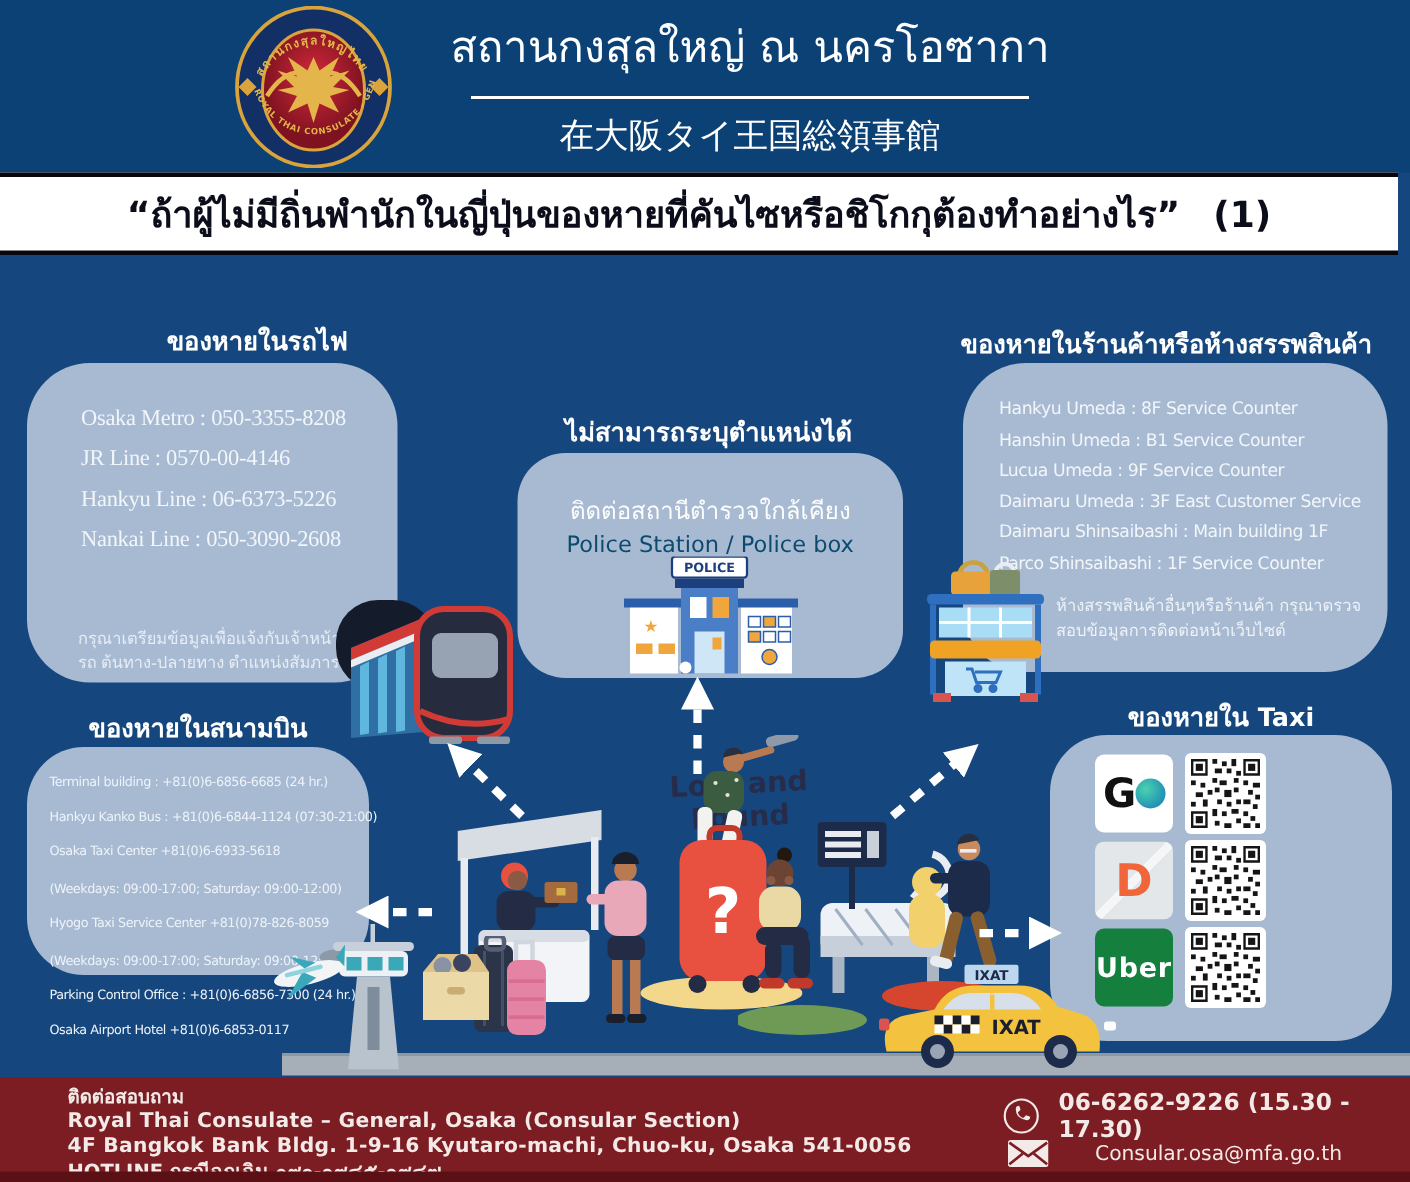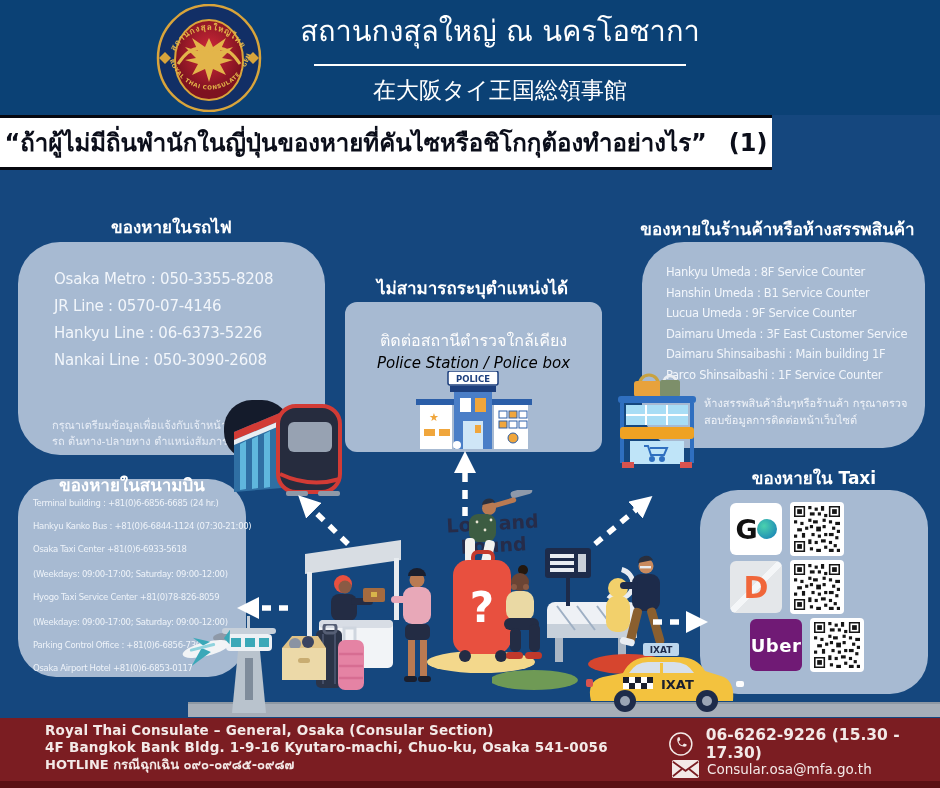--- a/index.html
+++ b/index.html
@@ -6,70 +6,70 @@
   #frame{position:relative;width:940px;height:788px;overflow:hidden;
          background:#15477e;font-family:"DejaVu Sans","Liberation Sans",sans-serif;}
   
   .header{position:absolute;left:0;top:0;width:940px;height:115px;background:#0b4175;}
   .emblem{position:absolute;left:156px;top:4px;width:106px;height:108px;}
   .h-titles{position:absolute;left:280px;top:8px;width:440px;text-align:center;color:#fff;}
   .h-thai{font-size:29px;font-weight:500;white-space:nowrap;margin-top:0;}
   .h-divider{width:372px;height:2px;background:#fff;margin:10px auto 9px;}
   .h-jp{font-size:23px;font-weight:500;white-space:nowrap;}
   
-  .banner{position:absolute;left:0;top:115px;width:772px;height:55px;background:#fff;
+  .banner{position:absolute;left:0;top:115px;width:932px;height:55px;background:#fff;
           border-top:3px solid #06070f;border-bottom:3px solid #06070f;box-sizing:border-box;
           display:flex;align-items:center;justify-content:center;color:#0b0e1a;}
   .banner-title{font-size:24px;font-weight:800;white-space:nowrap;}
   .banner-num{font-size:24px;font-weight:800;margin-left:22px;}
   
   .ptitle{position:absolute;color:#fff;font-weight:700;font-size:17px;text-align:center;z-index:2;white-space:nowrap;}
   .panel{position:absolute;background:#a7bad2;border-radius:42px;z-index:1;}
   .train-lines{position:absolute;left:36px;top:24px;font-size:15px;line-height:27px;
                color:#f2f6fb;letter-spacing:-0.2px;white-space:nowrap;}
   .train-note{position:absolute;left:34px;top:176px;width:262px;font-size:11px;line-height:16px;color:#e7edf6;}
   .unk-line1{position:absolute;left:0;top:26px;width:100%;text-align:center;font-size:16px;color:#fdfdfd;}
-  .unk-line2{position:absolute;left:0;top:52px;width:100%;text-align:center;font-size:15px;color:#000000;font-style:italic;}
+  .unk-line2{position:absolute;left:0;top:52px;width:100%;text-align:center;font-size:15px;color:#0c4a6e;}
   .store-lines{position:absolute;left:24px;top:20px;font-size:11.5px;line-height:20.5px;
                color:#f2f6fb;letter-spacing:-0.3px;white-space:nowrap;}
   .store-note{position:absolute;left:62px;top:154px;width:206px;font-size:11px;line-height:16.5px;color:#eef2f8;}
   .air-lines{position:absolute;left:15px;top:18px;font-size:8.5px;line-height:13px;
              color:#eef3f9;letter-spacing:-0.3px;white-space:nowrap;}
   .air-lines .grp{margin-top:10px;}
   .air-lines .sub{margin-top:12px;}
   .t-row{position:absolute;left:30px;display:flex;gap:8px;align-items:center;}
   .tile{width:52px;height:52px;border-radius:6px;display:flex;align-items:center;justify-content:center;}
   .tile-go{background:#fff;}
   .go-g{font-size:27px;font-weight:800;color:#111;letter-spacing:-2px;}
   .go-dot{width:20px;height:20px;border-radius:50%;margin-left:1px;
           background:radial-gradient(circle at 35% 35%,#4ad2ae,#1277b8);}
   .tile-didi{background:#e4e7ea;background-image:linear-gradient(135deg,transparent 46%,#f4f6f8 46%,#f4f6f8 54%,transparent 54%);}
   .didi-d{font-size:30px;font-weight:800;color:#f0663a;}
-  .tile-uber{background:#701a75;margin-left:20px;}
+  .tile-uber{background:#15803d;}
   .uber-word{color:#fff;font-size:18px;font-weight:600;letter-spacing:.5px;}
   .qr{width:54px;height:54px;background:#fff;border-radius:4px;padding:4px;box-sizing:border-box;}
   .qr svg{width:100%;height:100%;}
   
   .ill{position:absolute;z-index:2;}
   .lostfound{position:absolute;left:418px;top:512px;width:150px;z-index:2;
              color:#262c49;font-weight:800;font-size:19px;transform:rotate(-3deg);text-align:center;}
   .road{position:absolute;left:188px;top:702px;width:752px;height:13px;background:#a6aeb8;
         border-top:2px solid #8e98a3;z-index:1;}
   .arrows{position:absolute;left:0;top:0;width:940px;height:788px;z-index:3;pointer-events:none;}
   
   .footer{position:absolute;left:0;top:718px;width:940px;height:70px;background:#7b1d22;z-index:4;color:#f3e9e7;}
   .footer-strip{position:absolute;left:0;top:63px;width:940px;height:7px;background:#5a1014;}
   .f-left{position:absolute;left:45px;top:4px;line-height:17px;}
   .f-head{font-size:12.5px;font-weight:800;}
   .f-line{font-size:13.5px;font-weight:600;letter-spacing:.2px;}
   .f-hot{font-size:13px;font-weight:600;}
   .f-hot b{font-weight:800;}
   .f-phone{position:absolute;left:668px;top:8px;display:flex;align-items:center;gap:12px;}
   .f-phone-text{font-size:15.5px;font-weight:600;}
-  .f-mail{position:absolute;left:672px;top:42px;display:flex;align-items:center;gap:8px;}
+  .f-mail{position:absolute;left:672px;top:42px;display:flex;align-items:center;gap:31px;}
   .f-mail-text{font-size:13.5px;font-weight:500;}
 </style>
 </head>
 <body>
 
 <div id="frame">
 
   <svg width="0" height="0" style="position:absolute" aria-hidden="true">
     <defs>
       <g id="qrp" fill="#151515">
@@ -154,31 +154,31 @@
     <span class="banner-title">“ถ้าผู้ไม่มีถิ่นพำนักในญี่ปุ่นของหายที่คันไซหรือชิโกกุต้องทำอย่างไร”</span>
     <span class="banner-num">(1)</span>
   </div>
 
   <div class="ptitle" style="left:18px;top:213px;width:307px;">ของหายในรถไฟ</div>
   <div class="ptitle" style="left:340px;top:274px;width:265px;">ไม่สามารถระบุตำแหน่งได้</div>
   <div class="ptitle" style="left:615px;top:215px;width:325px;">ของหายในร้านค้าหรือห้างสรรพสินค้า</div>
   <div class="ptitle" style="left:18px;top:471px;width:228px;">ของหายในสนามบิน</div>
   <div class="ptitle" style="left:700px;top:464px;width:228px;">ของหายใน Taxi</div>
 
-  <div class="panel" style="left:18px;top:242px;width:307px;height:213px;">
+  <div class="panel" style="left:18px;top:242px;width:247px;height:213px;font-family:Liberation Serif, serif;">
     <div class="train-lines">
       <div>Osaka Metro : 050-3355-8208</div>
-      <div>JR Line : 0570-07-4146</div>
+      <div>JR Line : 0570-00-4146</div>
       <div>Hankyu Line : 06-6373-5226</div>
       <div>Nankai Line : 050-3090-2608</div>
     </div>
     <div class="train-note">กรุณาเตรียมข้อมูลเพื่อแจ้งกับเจ้าหน้าที่ เช่น เลขที่ขบวนรถ ต้นทาง-ปลายทาง ตำแหน่งสัมภาระ ช่วงเวลา</div>
   </div>
 
-  <div class="panel" style="left:345px;top:302px;width:257px;height:150px;border-radius:12px;">
+  <div class="panel" style="left:345px;top:302px;width:257px;height:150px;border-radius:32px;">
     <div class="unk-line1">ติดต่อสถานีตำรวจใกล้เคียง</div>
     <div class="unk-line2">Police Station / Police box</div>
   </div>
   <svg class="ill" style="left:414px;top:371px;width:118px;height:80px;" viewBox="0 0 118 80">
     <rect x="6" y="32" width="32" height="46" fill="#fff"></rect>
     <rect x="2" y="28" width="40" height="6" fill="#2b5ea8"></rect>
     <rect x="80" y="32" width="34" height="46" fill="#fff"></rect>
     <rect x="76" y="28" width="42" height="6" fill="#2b5ea8"></rect>
     <text x="15" y="50" font-size="11" fill="#f0a63c">★</text>
     <rect x="10" y="58" width="11" height="7" fill="#f0a63c"></rect>
@@ -228,21 +228,21 @@
     <rect x="12" y="69" width="54" height="23" fill="#bfe4f8"></rect>
     <g stroke="#2f6fc0" stroke-width="2" fill="none">
       <path d="M26,74 h4 l3,9 h13 l3,-7 h-17"></path>
       <circle cx="34" cy="87" r="2" fill="#2f6fc0"></circle>
         <circle cx="44" cy="87" r="2" fill="#2f6fc0"></circle>
     </g>
     <rect x="4" y="90" width="12" height="6" fill="#d9534f"></rect>
       <rect x="62" y="90" width="12" height="6" fill="#d9534f"></rect>
   </svg>
 
-  <div class="panel" style="left:18px;top:479px;width:228px;height:198px;border-radius:38px;">
+  <div class="panel" style="left:18px;top:498px;width:228px;height:152px;border-radius:38px;">
     <div class="air-lines">
       <div>Terminal building : +81(0)6-6856-6685 (24 hr.)</div>
       <div class="grp">Hankyu Kanko Bus : +81(0)6-6844-1124 (07:30-21:00)</div>
       <div class="grp">Osaka Taxi Center +81(0)6-6933-5618</div>
       <div class="sub">(Weekdays: 09:00-17:00; Saturday: 09:00-12:00)</div>
       <div class="grp">Hyogo Taxi Service Center +81(0)78-826-8059</div>
       <div class="sub">(Weekdays: 09:00-17:00; Saturday: 09:00-12:00)</div>
       <div class="grp">Parking Control Office : +81(0)6-6856-7300 (24 hr.)</div>
       <div class="grp">Osaka Airport Hotel +81(0)6-6853-0117</div>
     </div>
@@ -469,20 +469,21 @@
       <path d="M465,516 L465,462" marker-end="url(#ah)"></path>
       <path d="M348,544 L306,503" marker-end="url(#ah)"></path>
       <path d="M595,544 L644,503" marker-end="url(#ah)"></path>
       <path d="M288,608 L248,608" marker-end="url(#ah)"></path>
       <path d="M653,622 L697,622" marker-end="url(#ah)"></path>
     </g>
   </svg>
 
   <div class="footer">
     <div class="f-left">
+      <div class="f-head">ติดต่อสอบถาม</div>
       <div class="f-line">Royal Thai Consulate – General, Osaka (Consular Section)</div>
       <div class="f-line">4F Bangkok Bank Bldg. 1-9-16 Kyutaro-machi, Chuo-ku, Osaka 541-0056</div>
       <div class="f-hot">
         <b>HOTLINE</b>
         <span>กรณีฉุกเฉิน ๐๙๐-๐๙๘๕-๐๙๘๗</span>
       </div>
     </div>
     <div class="f-phone">
       <svg width="28" height="28" viewBox="0 0 28 28">
         <circle cx="14" cy="14" r="12" fill="none" stroke="#f3e9e7" stroke-width="1.6"></circle>

